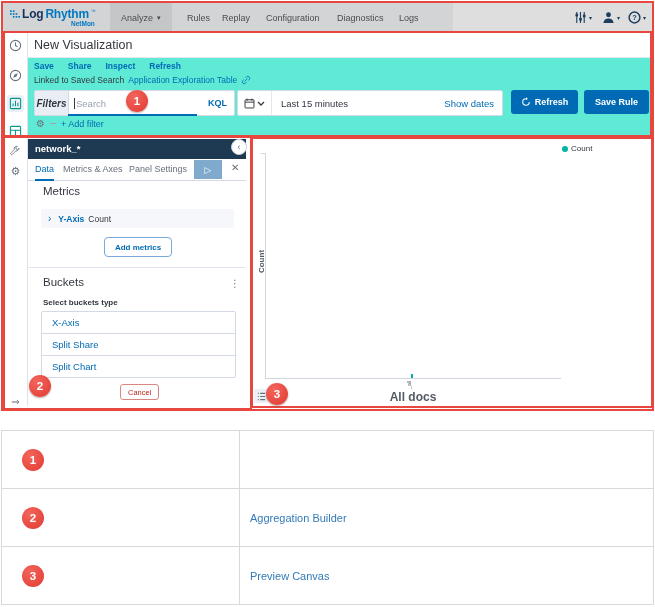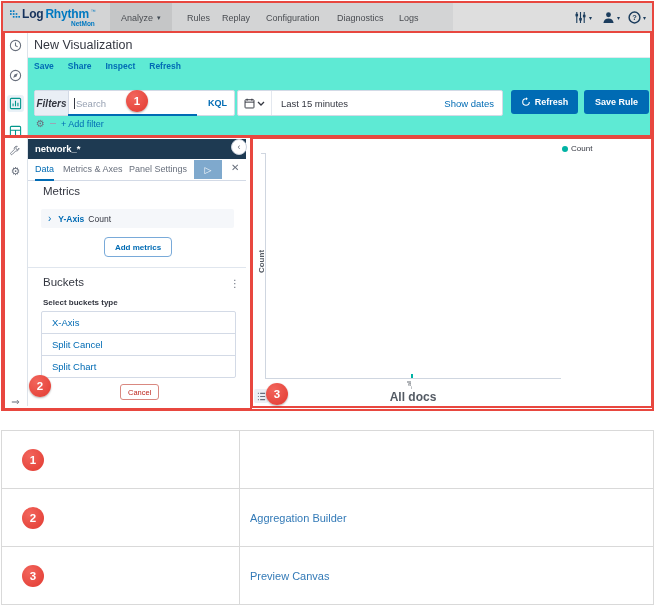--- a/index.html
+++ b/index.html
@@ -204,20 +204,28 @@
     <div class="page-title">New Visualization</div>
   </div>
 
   <div class="abs subarea">
     <div class="actions-row">
       <span class="blue">Save</span>
       <span class="blue">Share</span>
       <span class="blue">Inspect</span>
       <span class="blue">Refresh</span>
     </div>
+    <div class="linked-row">
+      <span>Linked to Saved Search</span>
+      <span class="blue">Application Exploration Table</span>
+      <svg width="10" height="10" viewBox="0 0 16 16">
+        <path d="M5.6 10.4l4.8-4.8" stroke="#006BB4" stroke-width="1.3" fill="none"></path>
+        <path d="M4.4 7.2L3 8.6a3 3 0 104.4 4.4l1.4-1.4M11.6 8.8L13 7.4A3 3 0 108.6 3L7.2 4.4" fill="none" stroke="#006BB4" stroke-width="1.3"></path>
+      </svg>
+    </div>
 
     <div class="qgroup">
       <div class="qfilters">Filters</div>
       <div class="qsearch">
         <span class="qcursor"></span>
         <span>Search</span>
       </div>
       <div class="qkql">KQL</div>
       <div class="qunderline"></div>
     </div>
@@ -279,21 +287,21 @@
     <div class="btn-ghost" style="left:76px;top:100px;width:66px;height:18px;font-size:8px;">Add metrics</div>
 
     <div class="divider"></div>
 
     <div class="sec-heading" style="top:139px;">Buckets</div>
     <div class="kebab">⋮</div>
     <div class="buckets-sub">Select buckets type</div>
 
     <div class="bucket-list">
       <div class="bucket-item">X-Axis</div>
-      <div class="bucket-item">Split Cancel</div>
+      <div class="bucket-item">Split Share</div>
       <div class="bucket-item">Split Chart</div>
     </div>
 
     <div class="btn-cancel">Cancel</div>
   </div>
 
   <div class="abs collapse-circle">
     <span>‹</span>
   </div>
 

